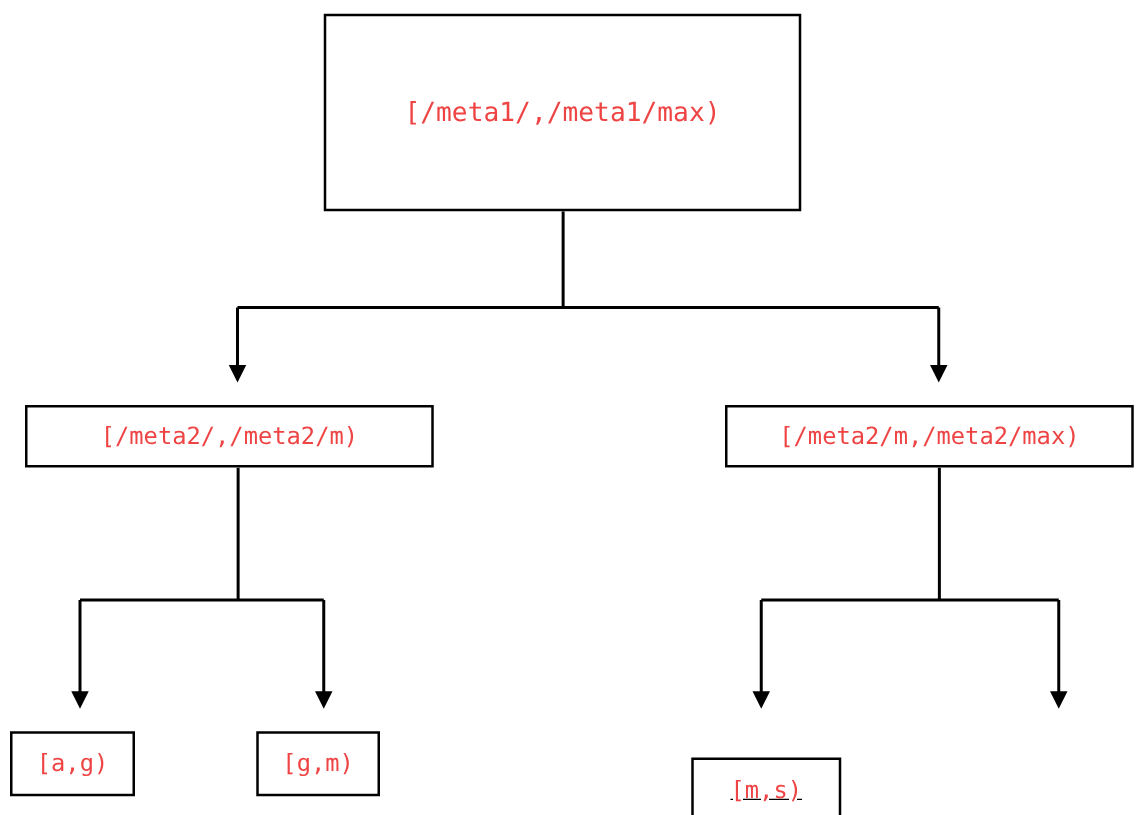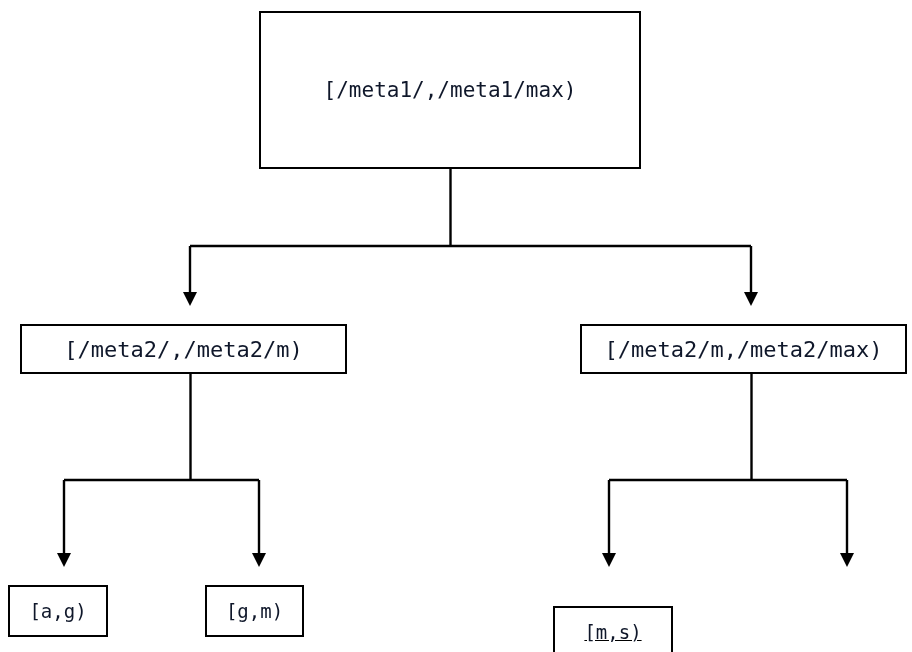--- a/index.html
+++ b/index.html
@@ -19,31 +19,31 @@
     position: absolute;
     box-sizing: border-box;
     border: 2px solid #000000;
     background: #ffffff;
     display: flex;
     align-items: center;
     justify-content: center;
   }
   .node-label {
     font-family: "DejaVu Sans Mono", "Liberation Mono", monospace;
-    color: #0f172a;
+    color: #ef4444;
     white-space: pre;
     letter-spacing: 0px;
   }
   #node-root { left: 259px; top: 11px; width: 382px; height: 158px; }
   #node-root .node-label { font-size: 21px; }
 
   #node-mid-left  { left: 20px;  top: 324px; width: 327px; height: 50px; }
   #node-mid-right { left: 580px; top: 324px; width: 327px; height: 50px; }
   #node-mid-left .node-label,
-  #node-mid-right .node-label { font-size: 22px; }
+  #node-mid-right .node-label { font-size: 19px; }
 
   #node-leaf-ag   { left: 8px;   top: 585px; width: 100px; height: 52px; }
   #node-leaf-gm   { left: 205px; top: 585px; width: 99px;  height: 52px; }
   #node-leaf-ms   { left: 553px; top: 606px; width: 120px; height: 52px; text-decoration: underline; }
   #node-leaf-smax { left: 777px; top: 585px; width: 119px; height: 52px; }
   #node-leaf-ag .node-label,
   #node-leaf-gm .node-label,
   #node-leaf-ms .node-label,
   #node-leaf-smax .node-label { font-size: 19px; }
 

